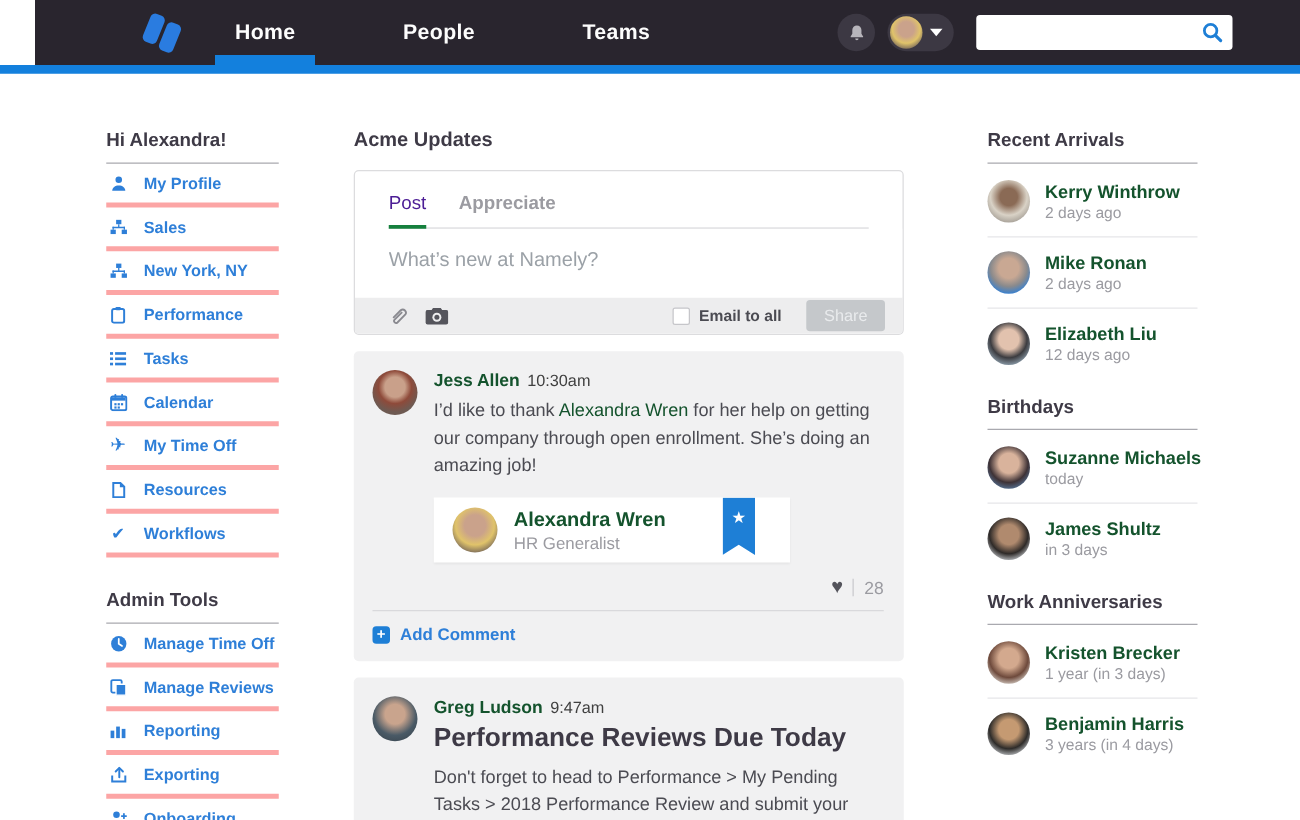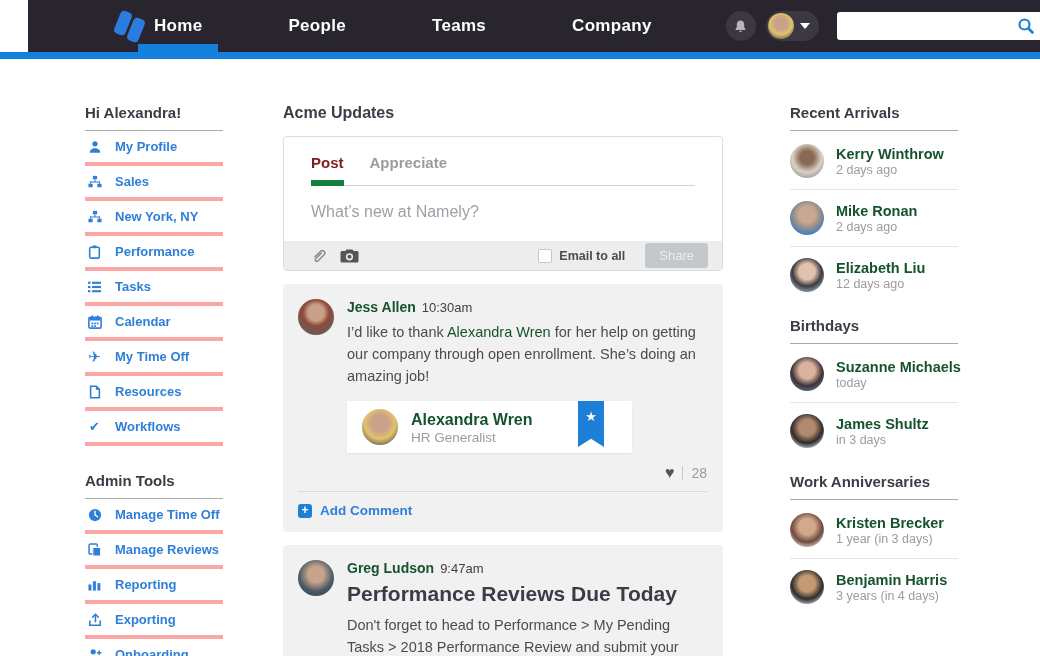--- a/index.html
+++ b/index.html
@@ -35,21 +35,21 @@
   .menu-item { display:flex; align-items:center; padding:8px 2px; border-bottom:4px solid #fca5a5; color:#2e7fd8; font-size:13px; font-weight:700; cursor:pointer; }
   .menu-item:last-child { border-bottom:none; }
   .menu-item .ic { width:15px; height:15px; margin-right:13px; display:flex; align-items:center; justify-content:center; color:#2e7fd8; font-size:13px; line-height:1; }
   .admin-heading { margin-top:26px; }
   
   .center-col { position:absolute; left:283px; top:104px; width:440px; }
   .feed-title { font-size:16px; font-weight:700; color:#3e3a46; margin-bottom:14px; }
   .composer { background:#ffffff; border:1px solid #dcdcde; border-radius:4px; overflow:hidden; }
   .composer-tabs { display:flex; padding:17px 27px 0 27px; }
   .ctab { font-size:15px; padding-bottom:9px; cursor:pointer; position:relative; }
-  .ctab.active { color:#7f1d1d; font-weight:700; border-bottom:6px solid #15803d; margin-bottom:-1px; z-index:1; }
+  .ctab.active { color:#4c1d95; font-weight:400; border-bottom:3px solid #15803d; margin-bottom:-1px; z-index:1; }
   .ctab.idle { color:#9b9ba1; font-weight:600; margin-left:26px; }
   .composer-rule { margin:0 27px; border-bottom:1px solid #d4d4d7; }
   .composer-input { border:none; outline:none; width:100%; padding:17px 27px 20px 27px; font-size:16px; font-family:inherit; color:#4b4b52; }
   .composer-input::placeholder { color:#9ba1a7; }
   .composer-footer { background:#ededee; height:29px; display:flex; align-items:center; padding:0 14px 0 27px; }
   .attach-ic { margin-right:14px; cursor:pointer; display:flex; align-items:center; }
   .footer-right { margin-left:auto; display:flex; align-items:center; }
   .checkbox { width:14px; height:14px; background:#fff; border:1px solid #c6c6ca; border-radius:2px; margin-right:7px; cursor:pointer; }
   .email-label { font-size:12.5px; font-weight:700; color:#4b4b52; margin-right:20px; }
   .share-btn { background:#c5c8cb; color:#e9ebed; border:none; border-radius:3px; font-size:13px; font-weight:400; font-family:inherit; padding:5px 14px; cursor:pointer; }
@@ -102,21 +102,20 @@
 
 <div class="navbar">
   <div class="logo">
       <i></i>
       <i></i>
     </div>
   <div class="nav-items">
     <div class="nav-item active">Home</div>
     <div class="nav-item">People</div>
     <div class="nav-item">Teams</div>
-    <div class="nav-item">Company</div>
   </div>
   <div class="nav-right">
     <div class="icon-bubble">
       <span style="display:flex;">
         <svg width="15" height="15" viewBox="0 0 16 16">
             <path fill="#b7b5bb" d="M8 1.5c2.2 0 3.9 1.7 3.9 3.9v3.2l1.4 2.3c.2.3 0 .7-.4.7H3.1c-.4 0-.6-.4-.4-.7l1.4-2.3V5.4C4.1 3.2 5.8 1.5 8 1.5zM6.6 12.6h2.8c0 .8-.6 1.4-1.4 1.4s-1.4-.6-1.4-1.4z"></path>
           </svg>
       </span>
     </div>
     <div class="user-pill">

